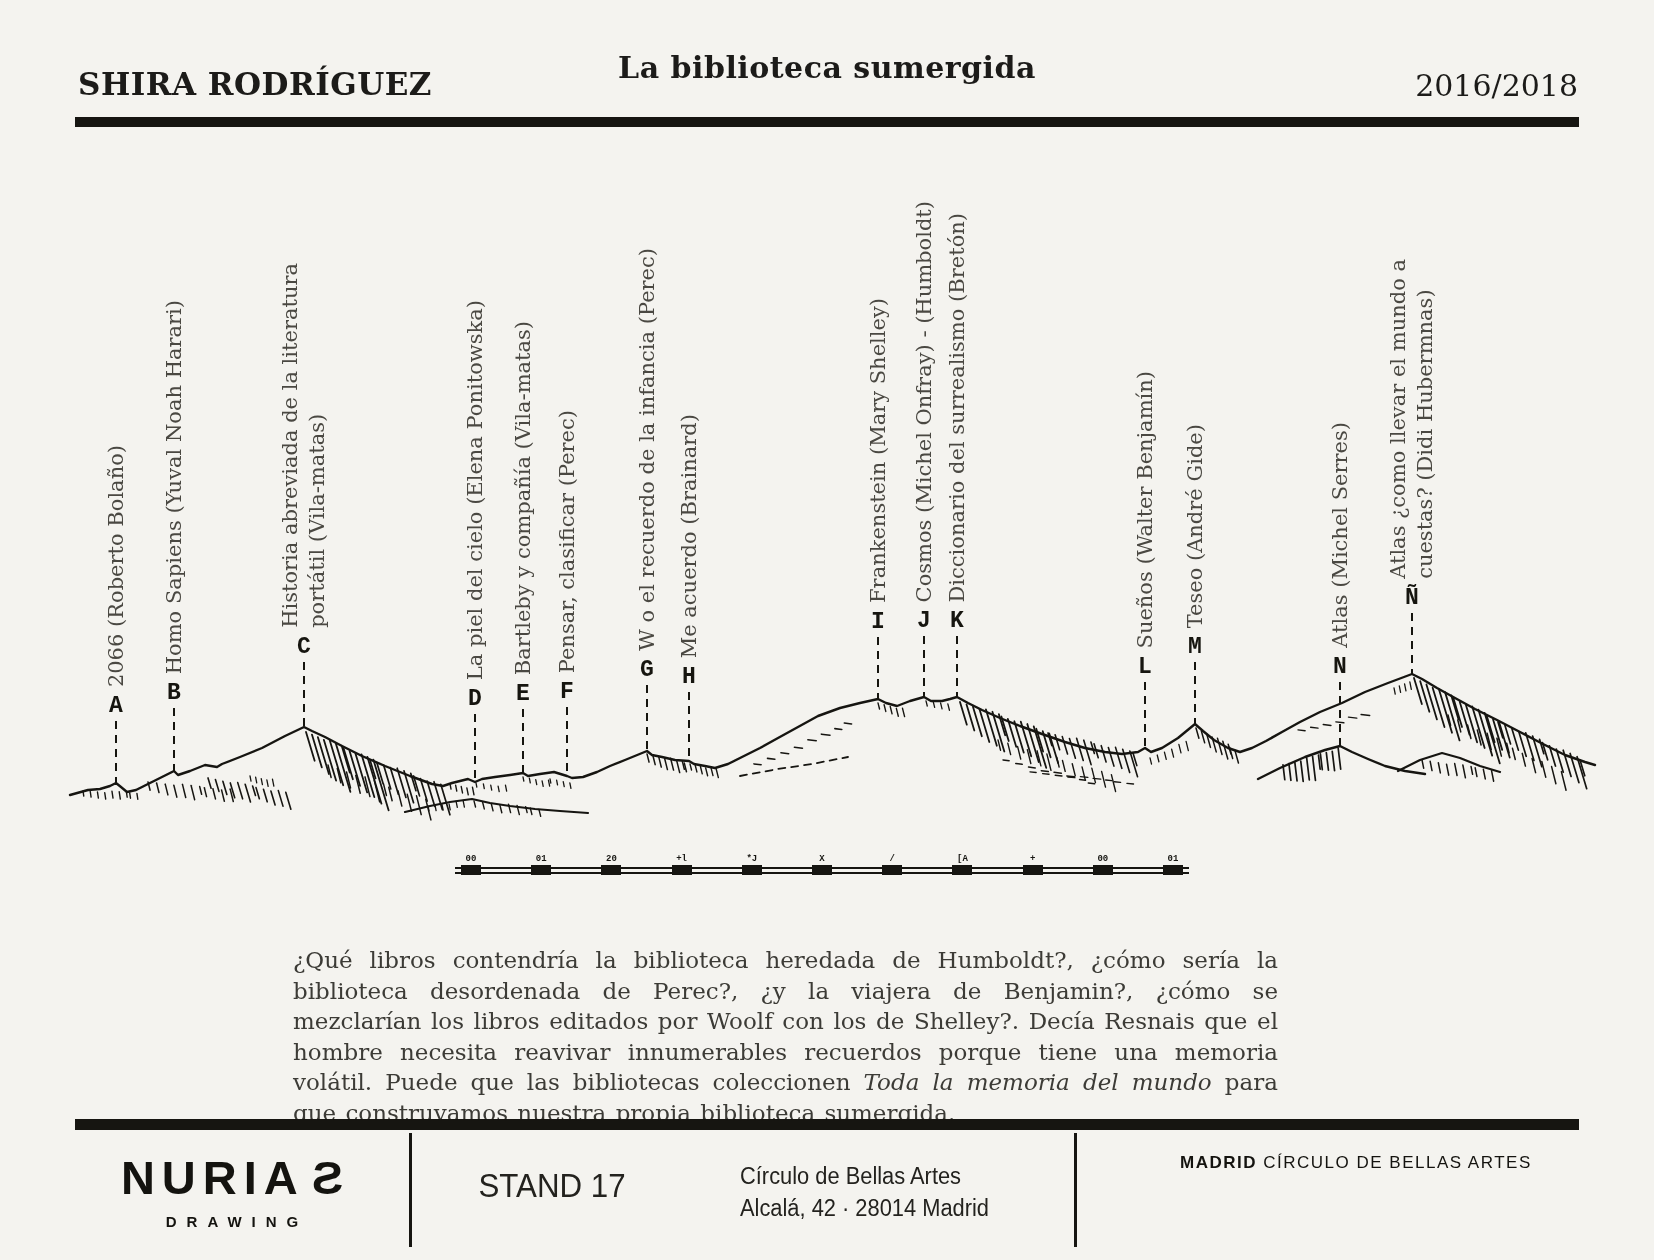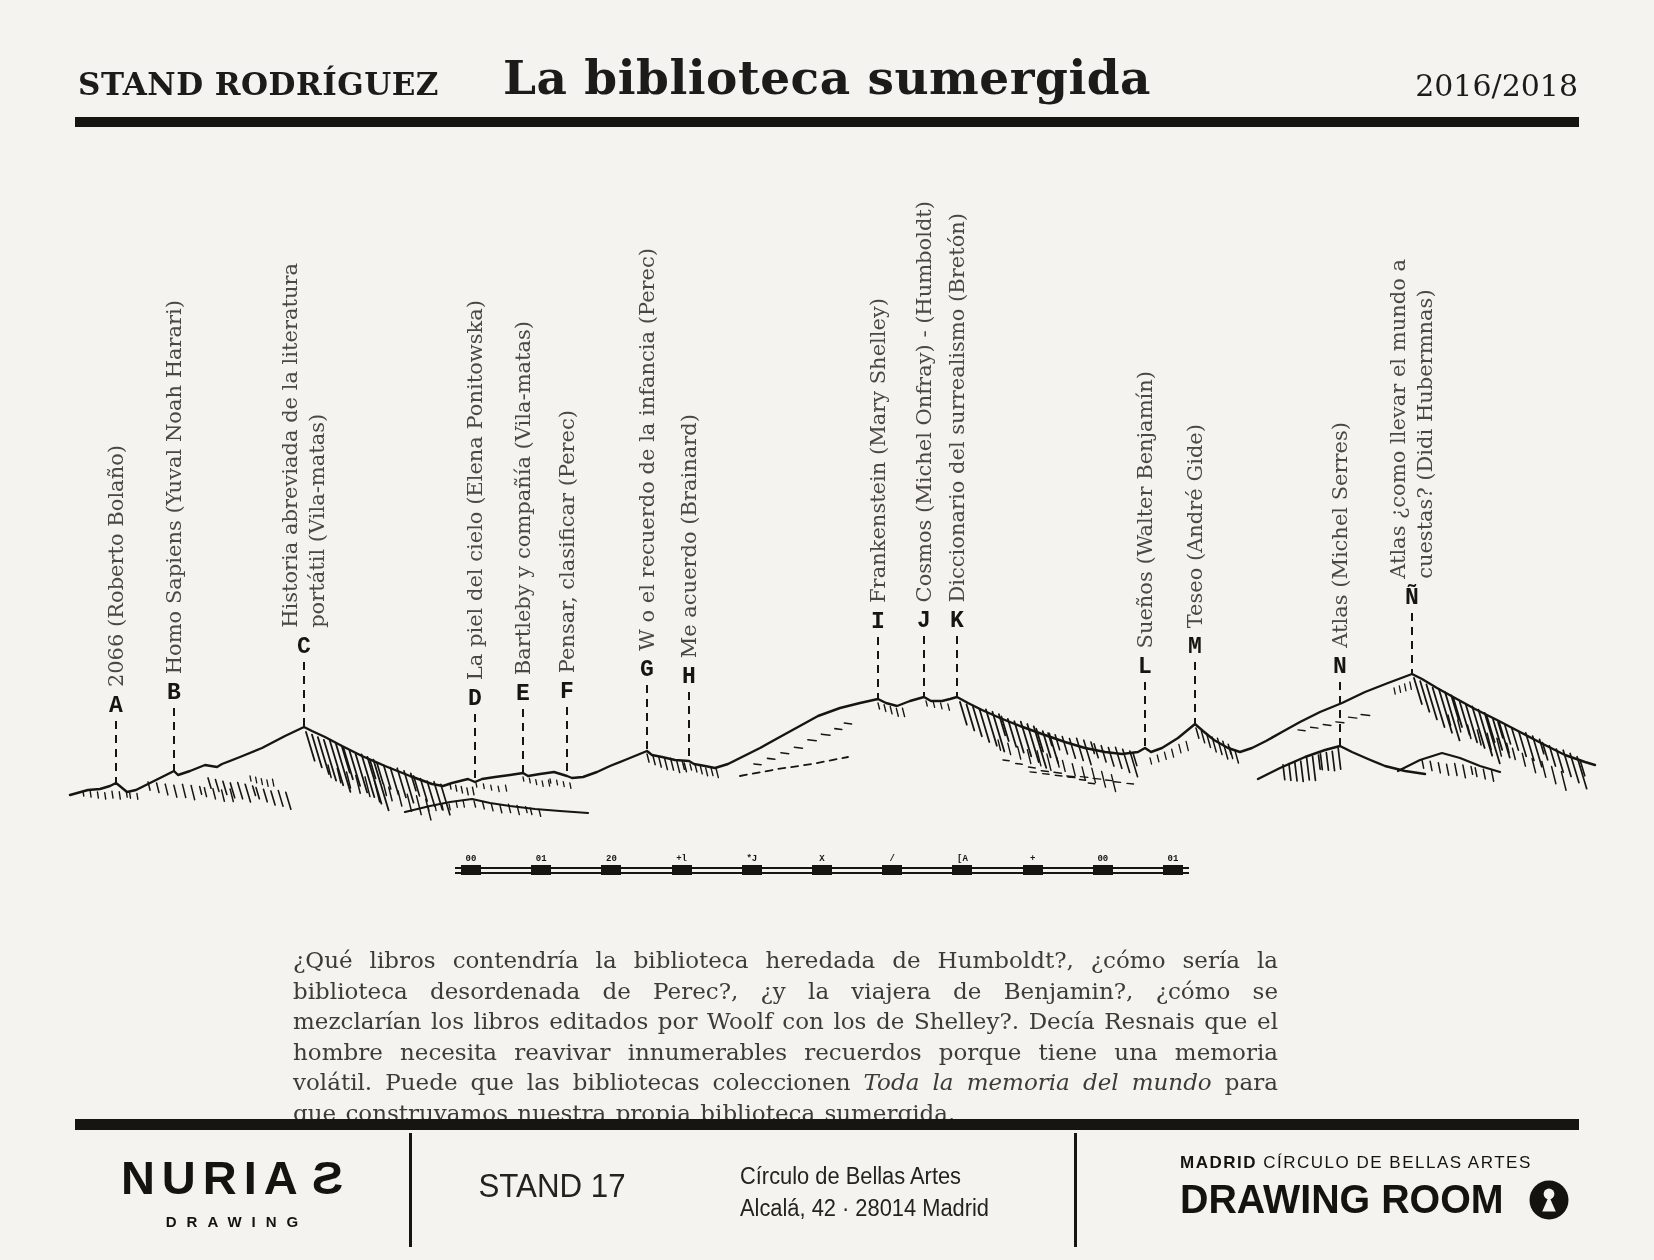--- a/index.html
+++ b/index.html
@@ -3,21 +3,21 @@
 <meta charset="utf-8">
 <style>
   html,body{margin:0;padding:0;background:#e8e8e4;}
   .poster{
     position:relative;width:1654px;height:1260px;overflow:hidden;
     background:#f4f3ef;color:#1c1b19;
     font-family:"DejaVu Serif", serif;
   }
   
   .hdr-artist{position:absolute;left:78px;top:66px;font-size:31px;font-weight:700;letter-spacing:.5px;white-space:nowrap;}
-  .hdr-title{position:absolute;left:0;right:0;top:50px;text-align:center;font-size:47px;font-weight:700;letter-spacing:.5px;}
+  .hdr-title{position:absolute;left:0;right:0;top:50px;text-align:center;font-size:30px;font-weight:700;letter-spacing:.5px;}
   .hdr-years{position:absolute;right:76px;top:68px;font-size:30px;}
   .rule{position:absolute;left:75px;width:1504px;background:#161511;}
   .rule-top{top:117px;height:10px;}
   .rule-bottom{top:1119px;height:11px;}
   
   #terrain{position:absolute;left:0;top:0;}
   .peak-letter{
     position:absolute;transform:translate(-50%,-50%);
     font-family:"Liberation Mono", monospace;font-weight:700;font-size:23px;color:#16150f;
   }
@@ -58,21 +58,21 @@
   .fair-top b{font-weight:700;text-align:center;}
   .fair-name{display:flex;align-items:center;gap:12px;margin-top:3px;}
   .fair-name span{font-family:"Liberation Sans",sans-serif;font-weight:700;font-size:41px;letter-spacing:0;transform:scaleX(.96);transform-origin:left;white-space:nowrap;}
   .fair-dates{font-family:"Liberation Sans",sans-serif;font-weight:700;font-size:21px;letter-spacing:4.5px;margin-top:3px;white-space:nowrap;}
 </style>
 </head>
 <body>
 
 <div class="poster">
 
-  <div class="hdr-artist">STAND RODRÍGUEZ</div>
+  <div class="hdr-artist">SHIRA RODRÍGUEZ</div>
   <div class="hdr-title">La biblioteca sumergida</div>
   <div class="hdr-years">2016/2018</div>
   <div class="rule rule-top"></div>
 
   <svg id="terrain" width="1654" height="1260" viewBox="0 0 1654 1260">
       <path d="M70 795 L88 790 L100 789 L110 786 L116 783 L121 787 L127 792 L136 790 L148 784 L160 778 L174 771 L178 775 L190 771 L205 765 L217 767 L222 764 L240 757 L262 748 L285 736 L304 727 L312 731 L325 737 L342 746 L362 756 L385 766 L410 776 L432 784 L443 786 L452 783 L460 781 L468 779 L475 782 L482 779 L495 777 L510 775 L523 773 L528 776 L540 774 L554 772 L567 776 L572 778 L583 777 L597 772 L610 766 L625 760 L647 751 L652 755 L662 757 L675 760 L689 761 L694 764 L705 766 L715 768 L728 764 L742 757 L760 748 L778 738 L798 727 L818 716 L840 708 L860 703 L878 699 L886 703 L897 706 L910 701 L924 697 L931 701 L942 701 L950 699 L957 697 L968 703 L982 710 L1000 718 L1020 726 L1042 734 L1065 742 L1085 748 L1105 752 L1122 754 L1138 752 L1145 748 L1151 752 L1162 748 L1178 738 L1195 724 L1203 731 L1214 740 L1228 748 L1240 752 L1252 748 L1266 741 L1282 732 L1300 722 L1320 712 L1342 703 L1365 692 L1388 683 L1412 674 L1422 679 L1437 688 L1455 698 L1475 709 L1497 720 L1520 732 L1543 744 L1565 755 L1585 762 L1595 765" fill="none" stroke="#161511" stroke-width="2.4" stroke-linejoin="round" stroke-linecap="round"></path>
       <path d="M405 812 L430 806 L450 802 L472 799 L490 803 L510 806 L535 809 L560 811 L588 813" fill="none" stroke="#161511" stroke-width="2.2" stroke-linejoin="round" stroke-linecap="round"></path>
       <path d="M1258 779 L1280 768 L1305 757 L1325 750 L1340 746 L1352 752 L1368 759 L1385 766 L1405 771 L1425 774" fill="none" stroke="#161511" stroke-width="2.4" stroke-linejoin="round" stroke-linecap="round"></path>
       <path d="M1398 771 L1420 760 L1442 753 L1460 758 L1480 766 L1500 772" fill="none" stroke="#161511" stroke-width="2.2" stroke-linejoin="round" stroke-linecap="round"></path>
       <path d="M740 776 L778 769 L812 764 L848 757" fill="none" stroke="#161511" stroke-width="1.8" stroke-linejoin="round" stroke-linecap="round" stroke-dasharray="7 6"></path>
@@ -489,23 +489,15 @@
 
   <div class="address">
     <div>Círculo de Bellas Artes</div>
     <div>Alcalá, 42 · 28014 Madrid</div>
   </div>
 
   <div class="vdiv" style="left:1074px"></div>
 
   <div class="fair">
     <div class="fair-top"><b>MADRID</b><span> CÍRCULO DE BELLAS ARTES</span></div>
-    <div class="fair-name">
-      <span>DRAWING ROOM</span>
-      <svg width="40" height="40" viewBox="0 0 40 40">
-        <circle cx="20" cy="20" r="19.5" fill="#14130f"></circle>
-        <circle cx="20" cy="14" r="5.4" fill="#f4f3ef"></circle>
-        <path d="M20 16 L13.2 31.5 L26.8 31.5 Z" fill="#f4f3ef"></path>
-      </svg>
-    </div>
   </div>
 
 </div>
 
 </body></html>

